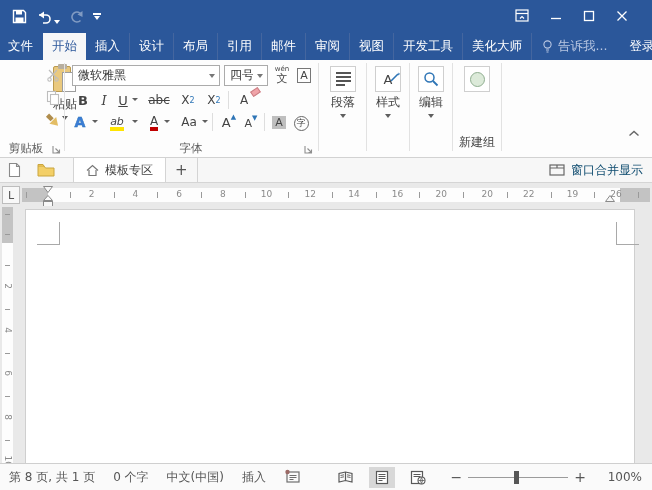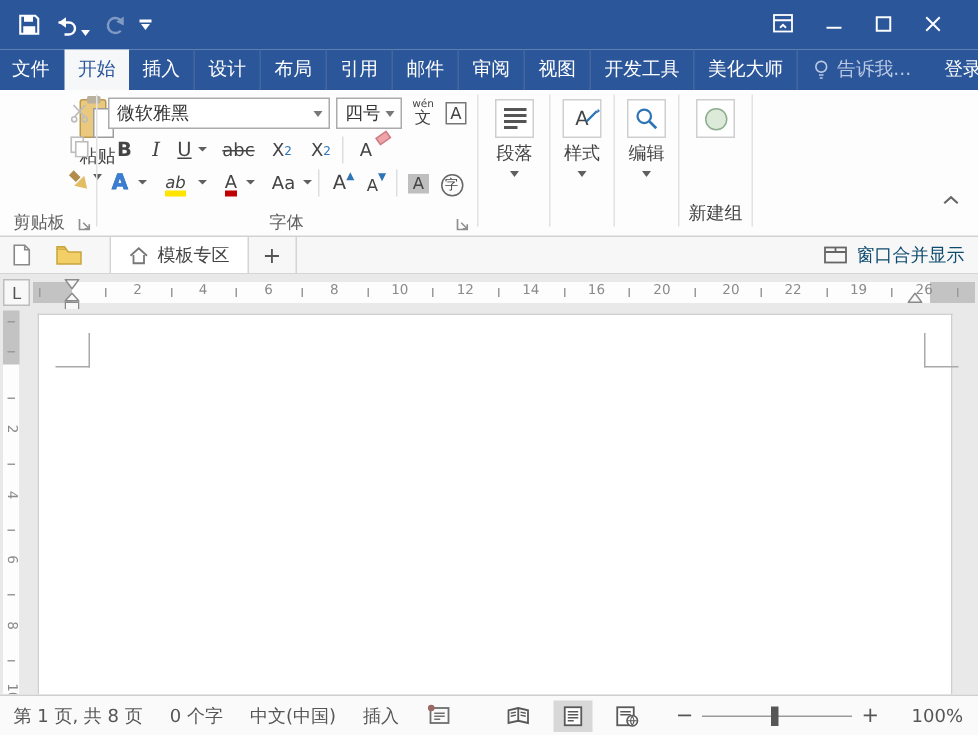--- a/index.html
+++ b/index.html
@@ -464,21 +464,21 @@
     <div class="page"></div>
 
     <span class="cb" style="left:59px; top:16px; width:1px; height:23px;"></span>
     <span class="cb" style="left:37px; top:38px; width:23px; height:1px;"></span>
     <span class="cb" style="left:616px; top:16px; width:1px; height:23px;"></span>
     <span class="cb" style="left:616px; top:38px; width:23px; height:1px;"></span>
   </div>
 
   <div class="statusbar">
     <div class="sb-left">
-      <span>第 1 页, 共 8 页</span>
+      <span>第 8 页, 共 1 页</span>
       <span>0 个字</span>
       <span>中文(中国)</span>
       <span>插入</span>
       <span>
         <svg width="16" height="14" viewBox="0 0 16 14">
             <rect x="3" y="3" width="12" height="10" fill="none" stroke="#6e6e6e" stroke-width="1.2"></rect>
             <circle cx="3.5" cy="3" r="2.2" fill="#9b6a66"></circle>
             <path d="M5.5 6.5 h7 M5.5 8.5 h7 M5.5 10.5 h4" stroke="#6e6e6e" stroke-width="1"></path>
           </svg>
       </span>

